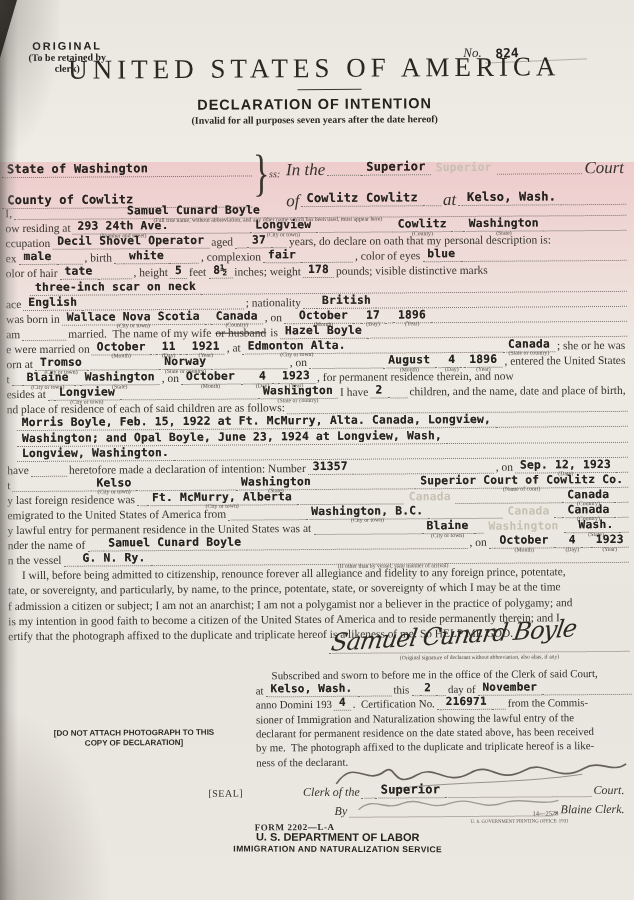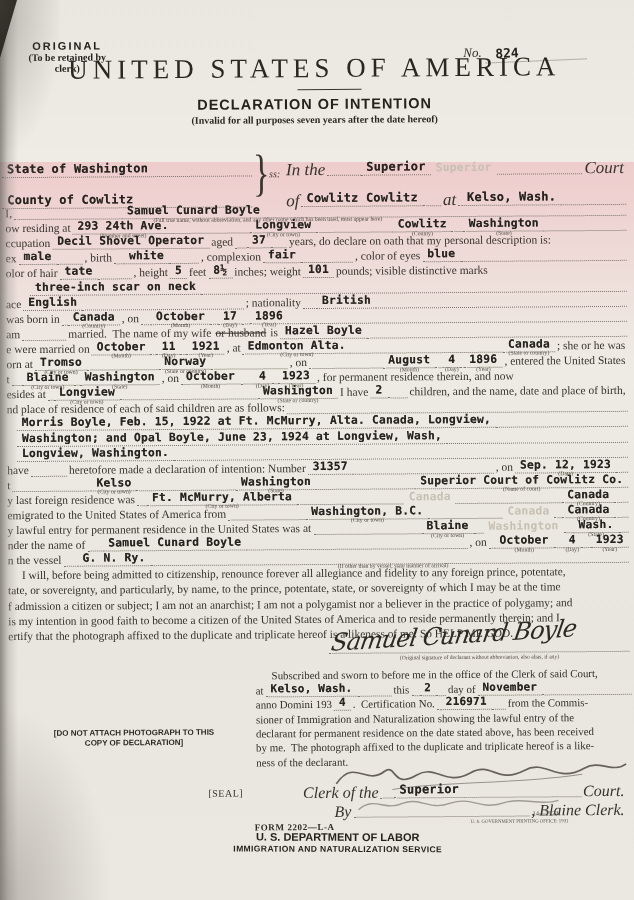--- a/index.html
+++ b/index.html
@@ -82,21 +82,21 @@
   .srow .p .tx,.srow .i .tx{font-size:10.9px;color:#332f2a;}
   .srow .t .tx{font-size:11px;}
 
   .photo-note{position:absolute;left:26px;top:727px;width:212px;text-align:center;
     font-family:"Liberation Sans",sans-serif;font-weight:bold;font-size:8px;line-height:10px;color:#2b2822;}
 
   .sig-clerk{position:absolute;left:330px;top:746px;width:300px;height:48px;}
   .sig-deputy{position:absolute;left:352px;top:792px;width:210px;height:24px;opacity:.45;}
 
   .clerk-lines{left:4px;top:780px;width:626px;}
-  .crow .i .tx{font-size:16px;}
+  .crow .i .tx{font-size:12px;}
   .crow .p .tx{font-size:10px;letter-spacing:.5px;}
   .crow .t .tx{font-size:12px;}
 
   
   .form-no{position:absolute;left:252px;top:822px;font-size:9px;font-weight:bold;letter-spacing:.6px;color:#2e2b26;}
   .print-code{position:absolute;left:530px;top:811px;font-size:6.5px;color:#4c483f;}
   .gpo{position:absolute;left:468px;top:820px;font-size:4.8px;color:#55514a;}
   .dept{position:absolute;left:160px;top:831px;width:350px;text-align:center;
     font-family:"Liberation Sans",sans-serif;font-weight:bold;font-size:11px;color:#26231d;transform:rotate(.6deg);}
   .svc{position:absolute;left:160px;top:844px;width:350px;text-align:center;
@@ -278,21 +278,21 @@
           <span class="seg p">
             <span class="tx">feet</span>
           </span>
           <span class="seg t">
             <span class="tx">8½</span>
           </span>
           <span class="seg p">
             <span class="tx">inches; weight</span>
           </span>
           <span class="seg t">
-            <span class="tx">101</span>
+            <span class="tx">178</span>
           </span>
           <span class="seg p">
             <span class="tx">pounds; visible distinctive marks</span>
           </span>
         </div>
         <div class="row">
           <span class="seg sp" style="width: 26px;"></span>
           <span class="seg t">
             <span class="tx">three-inch scar on neck</span>
           </span>
@@ -311,20 +311,24 @@
           </span>
           <span class="seg b" style="width: 14px;"></span>
           <span class="seg t">
             <span class="tx">British</span>
           </span>
           <span class="seg b" style="flex: 1.6 1 12px;"></span>
         </div>
         <div class="row">
           <span class="seg p">
             <span class="tx">was born in</span>
+          </span>
+          <span class="seg t">
+            <span class="tx">Wallace Nova Scotia</span>
+            <span class="sub">(City or town)</span>
           </span>
           <span class="seg b" style="width: 6px;"></span>
           <span class="seg t">
             <span class="tx">Canada</span>
             <span class="sub">(Country)</span>
           </span>
           <span class="seg p">
             <span class="tx">, on</span>
           </span>
           <span class="seg b" style="width: 10px;"></span>

